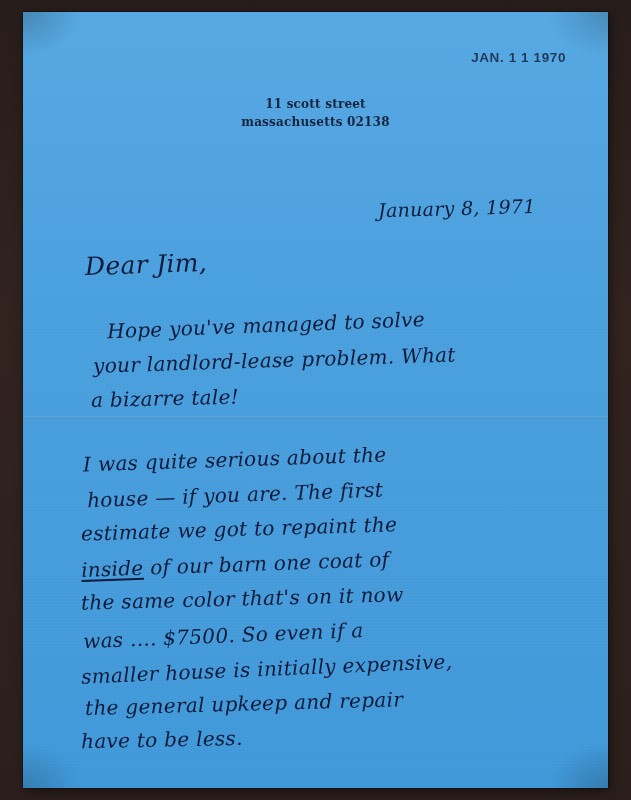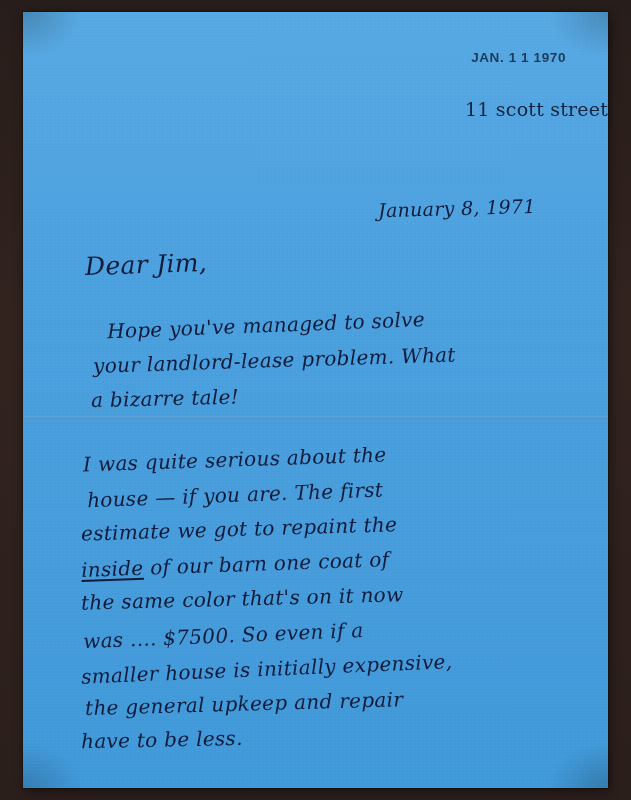--- a/index.html
+++ b/index.html
@@ -58,24 +58,24 @@
     letter-spacing: 0.6px;
     color: #14213a;
     opacity: 0.82;
     white-space: nowrap;
   }
   .letterhead {
     position: absolute;
     left: 0;
     right: 0;
     top: 83px;
-    text-align: right;
+    text-align: center;
     font-family: "DejaVu Serif", serif;
-    font-size: 19px;
-    font-weight: normal;
+    font-size: 12px;
+    font-weight: bold;
     line-height: 1.52;
     color: #16243f;
     letter-spacing: 0.2px;
   }
   .letterhead div { white-space: nowrap; }
 
   .hand {
     font-family: "DejaVu Serif", serif;
     color: #101b3b;
     font-style: italic;
@@ -144,20 +144,21 @@
 
   <div class="letter-paper">
 
     <div class="paper-texture"></div>
     <div class="fold-crease"></div>
 
     <div class="date-stamp">JAN. 1 1 1970</div>
 
     <div class="letterhead">
       <div>11 scott street</div>
+      <div>massachusetts 02138</div>
     </div>
 
     <div class="hand hand-date">January 8, 1971</div>
 
     <div class="hand hand-salutation">Dear Jim,</div>
 
     <div class="hand hand-body">
       <div class="hand-line l1">Hope you've managed to solve</div>
       <div class="hand-line l2">your landlord-lease problem. What</div>
       <div class="hand-line l3">a bizarre tale!</div>

